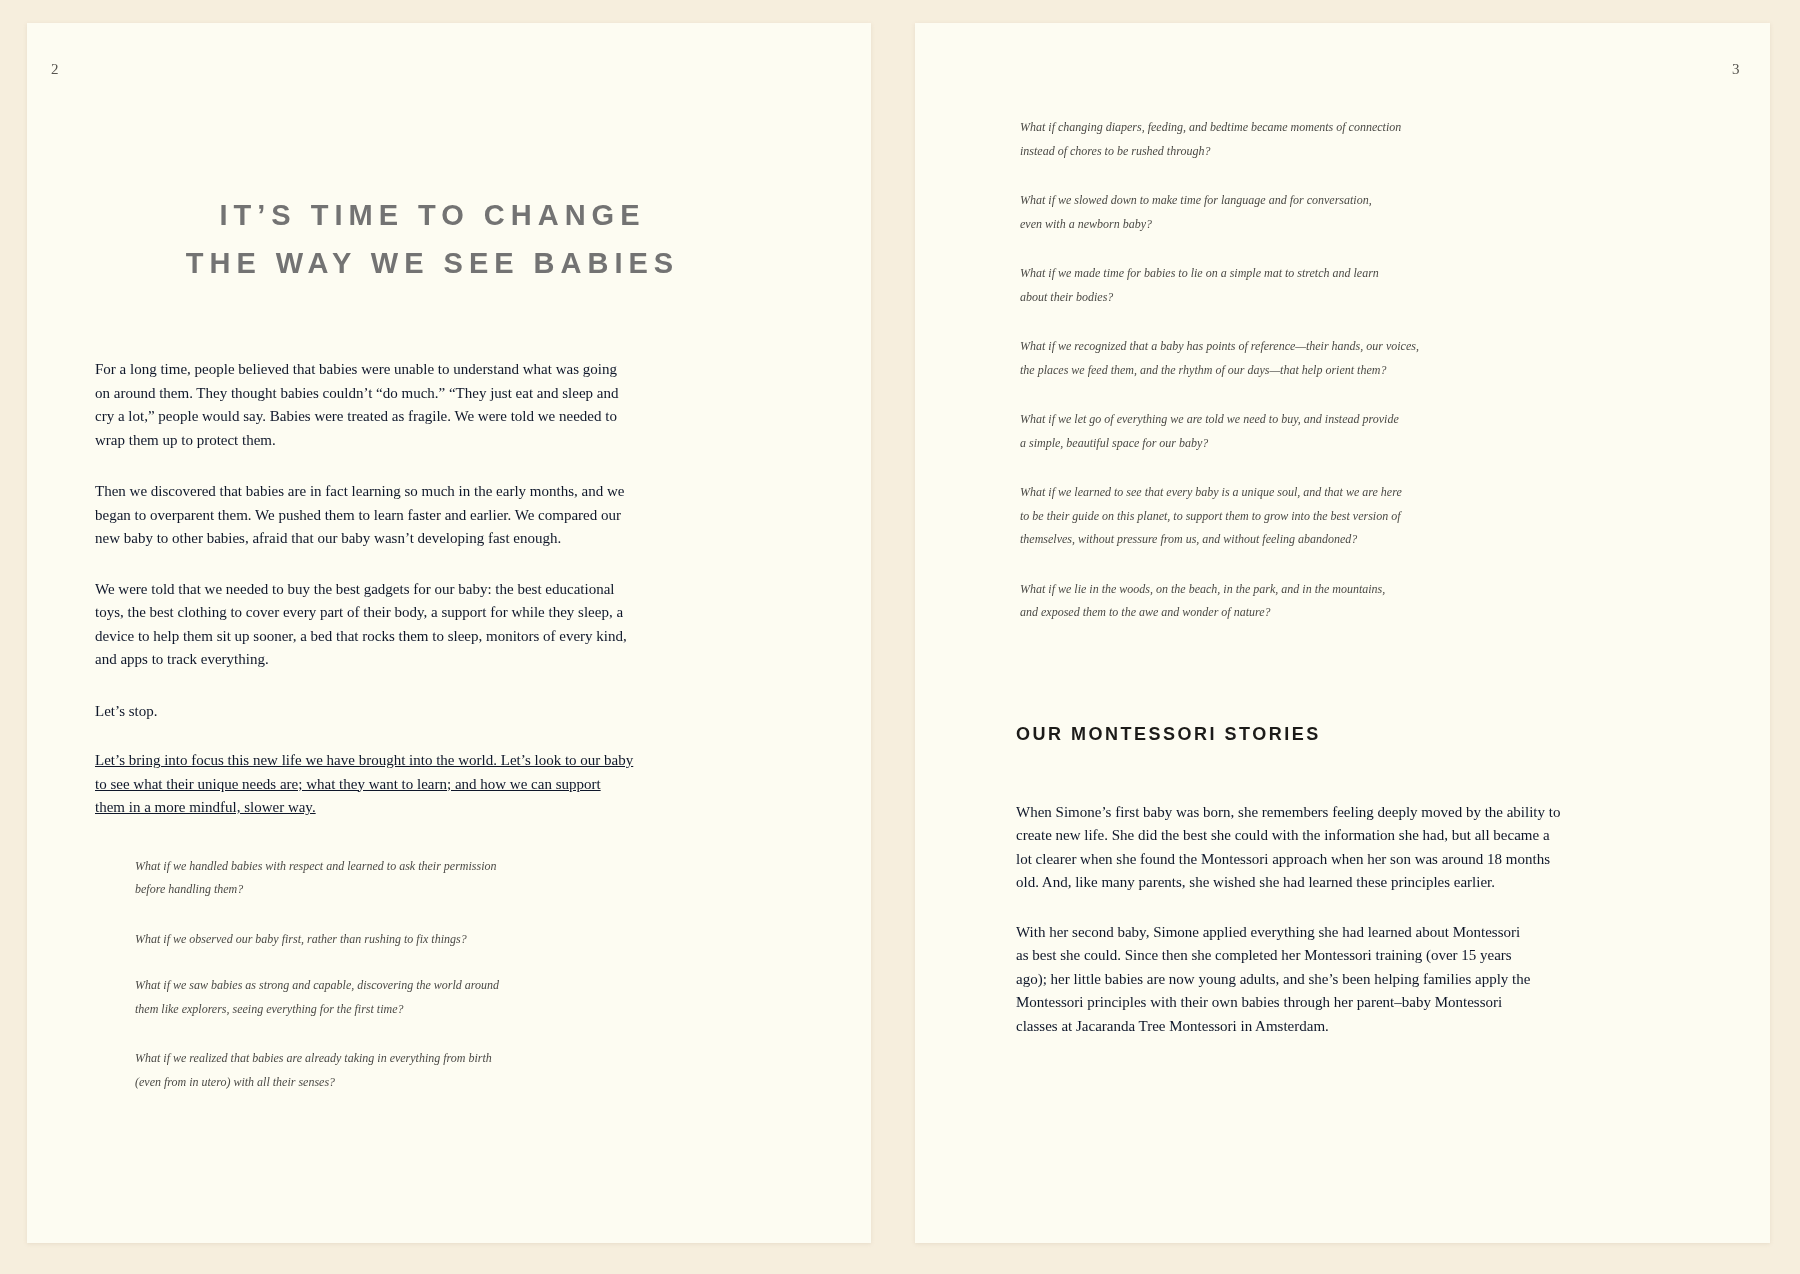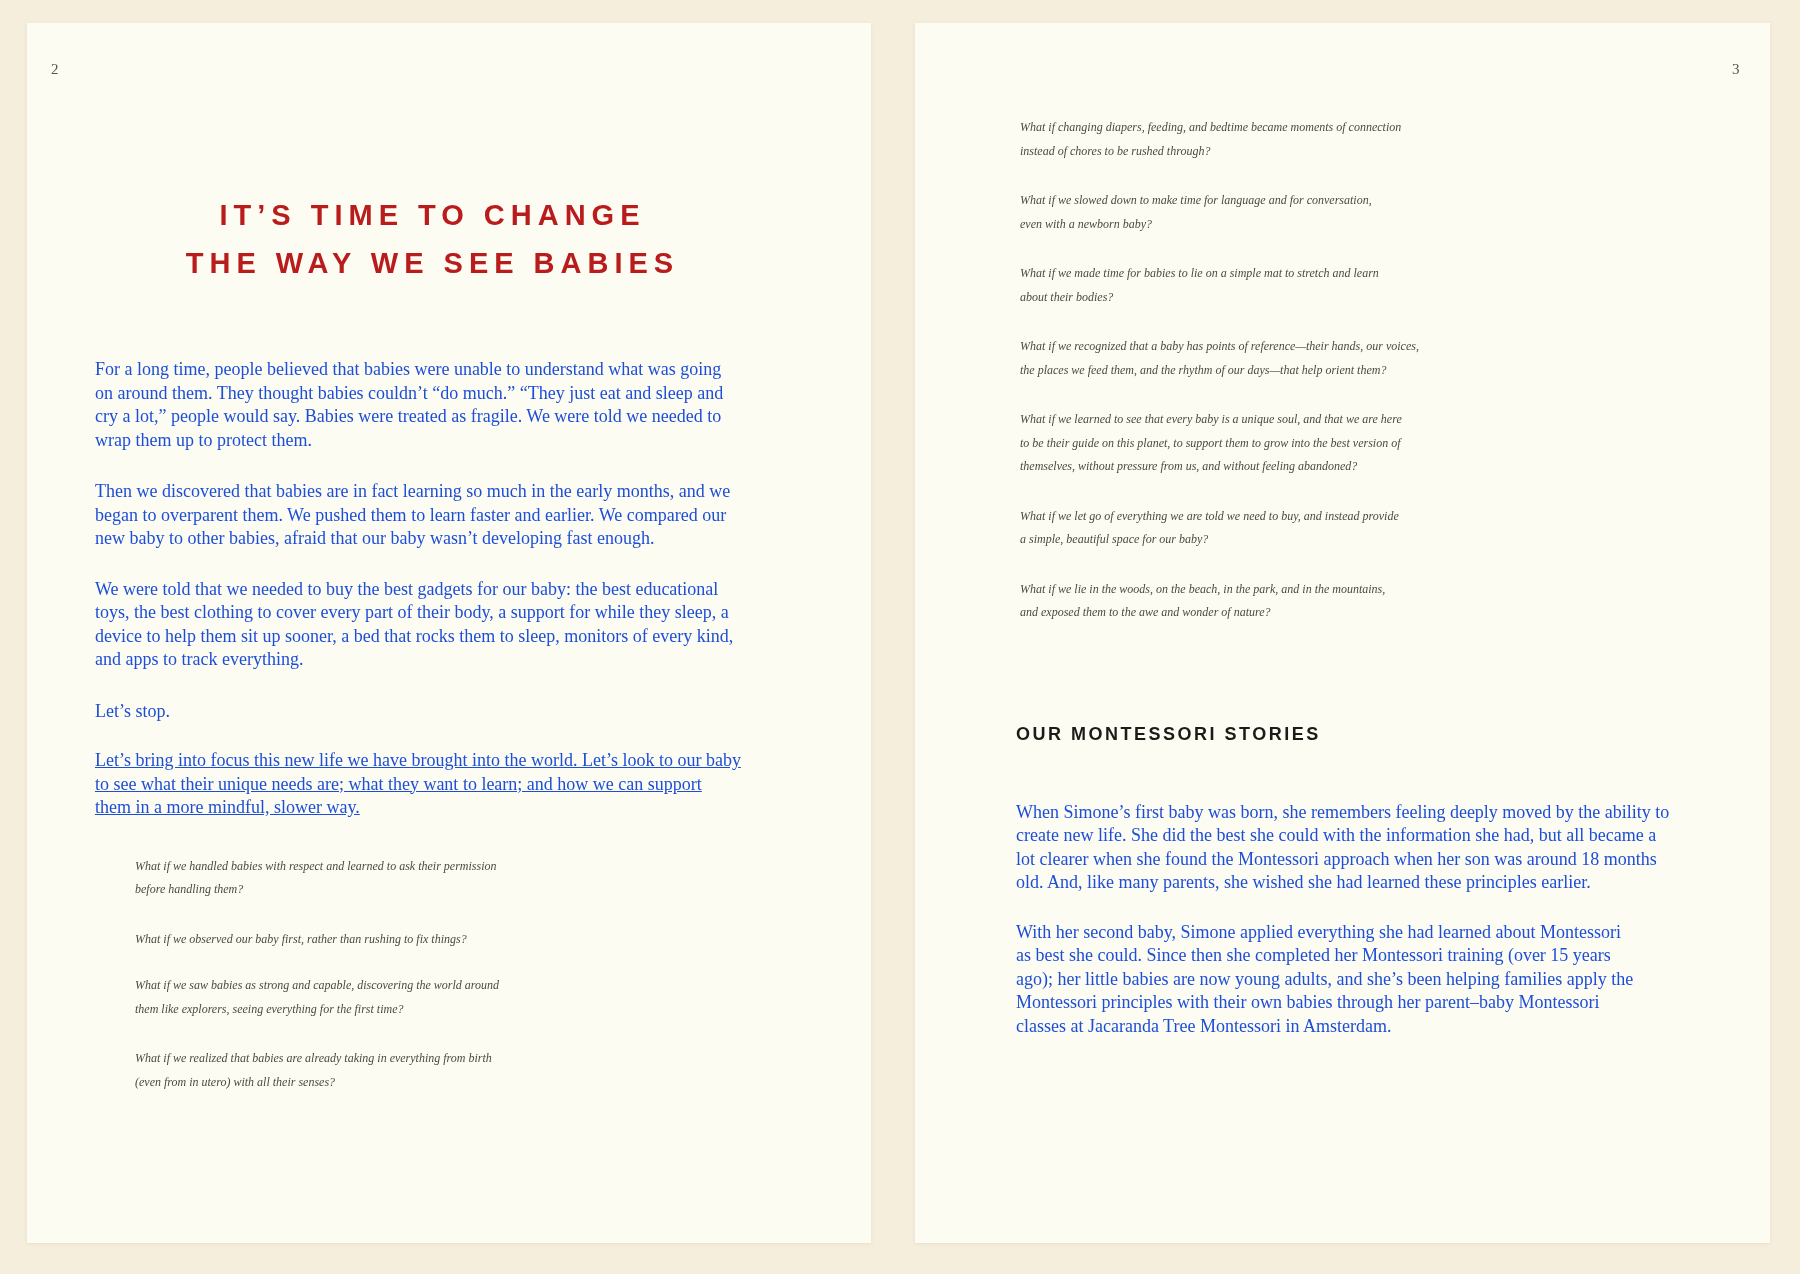--- a/index.html
+++ b/index.html
@@ -45,38 +45,38 @@
   .page-right .page-num { right: 30px; }
 
   .chapter-heading {
     margin: 168px 0 0 0;
     text-align: center;
     font-family: "Liberation Sans", sans-serif;
     font-weight: bold;
     font-size: 29px;
     line-height: 48px;
     letter-spacing: 6px;
-    color: #b91c1c;
+    color: #737373;
     white-space: pre-line;
   }
   .section-heading {
     margin: 94px 0 0 0;
     font-family: "Liberation Sans", sans-serif;
     font-weight: bold;
     font-size: 18px;
     line-height: 30px;
     letter-spacing: 2.5px;
     color: #1c1b19;
     white-space: nowrap;
   }
   .body-par {
     margin: 28px 0 0 0;
-    font-size: 18px;
+    font-size: 15px;
     line-height: 23.5px;
-    color: #1d4ed8;
+    color: #0f172a;
     white-space: pre-line;
   }
   .page-left .body-par.first { margin-top: 71px; }
   .page-left .body-par.p3 { margin-top: 27px; }
   .page-left .body-par.p5 { margin-top: 26px; text-decoration: underline; }
   .page-right .body-par.first { margin-top: 52px; }
   .page-right .body-par { margin-top: 26px; }
 
   .what-if {
     margin: 26px 0 0 0;
@@ -132,25 +132,25 @@
     <div class="page-num">3</div>
 
     <p class="what-if first">What if changing diapers, feeding, and bedtime became moments of connection
 instead of chores to be rushed through?</p>
     <p class="what-if">What if we slowed down to make time for language and for conversation,
 even with a newborn baby?</p>
     <p class="what-if">What if we made time for babies to lie on a simple mat to stretch and learn
 about their bodies?</p>
     <p class="what-if">What if we recognized that a baby has points of reference—their hands, our voices,
 the places we feed them, and the rhythm of our days—that help orient them?</p>
+    <p class="what-if">What if we let go of everything we are told we need to buy, and instead provide
+a simple, beautiful space for our baby?</p>
     <p class="what-if">What if we learned to see that every baby is a unique soul, and that we are here
 to be their guide on this planet, to support them to grow into the best version of
 themselves, without pressure from us, and without feeling abandoned?</p>
-    <p class="what-if">What if we let go of everything we are told we need to buy, and instead provide
-a simple, beautiful space for our baby?</p>
     <p class="what-if">What if we lie in the woods, on the beach, in the park, and in the mountains,
 and exposed them to the awe and wonder of nature?</p>
 
     <h2 class="section-heading">OUR MONTESSORI STORIES</h2>
 
     <p class="body-par first">When Simone’s first baby was born, she remembers feeling deeply moved by the ability to
 create new life. She did the best she could with the information she had, but all became a
 lot clearer when she found the Montessori approach when her son was around 18 months
 old. And, like many parents, she wished she had learned these principles earlier.</p>
     <p class="body-par">With her second baby, Simone applied everything she had learned about Montessori

